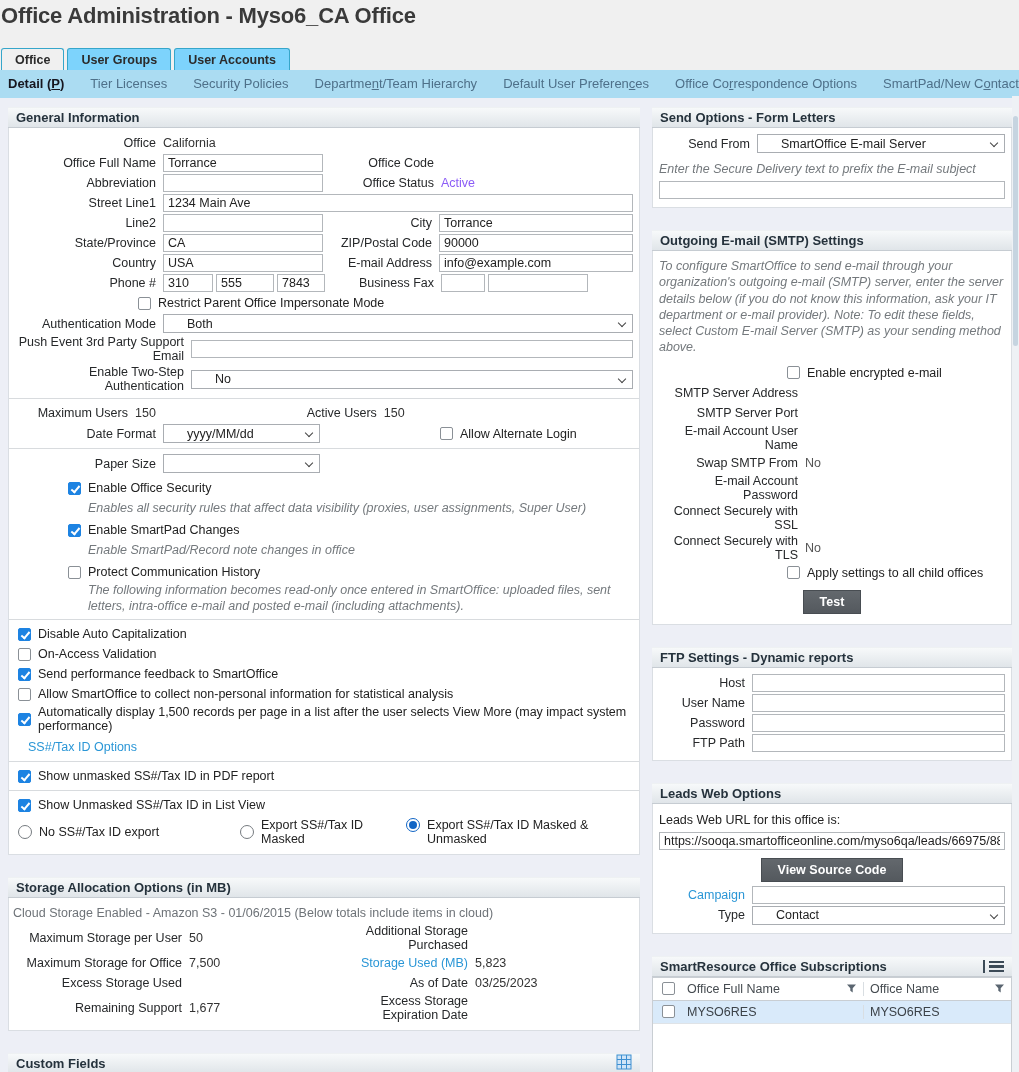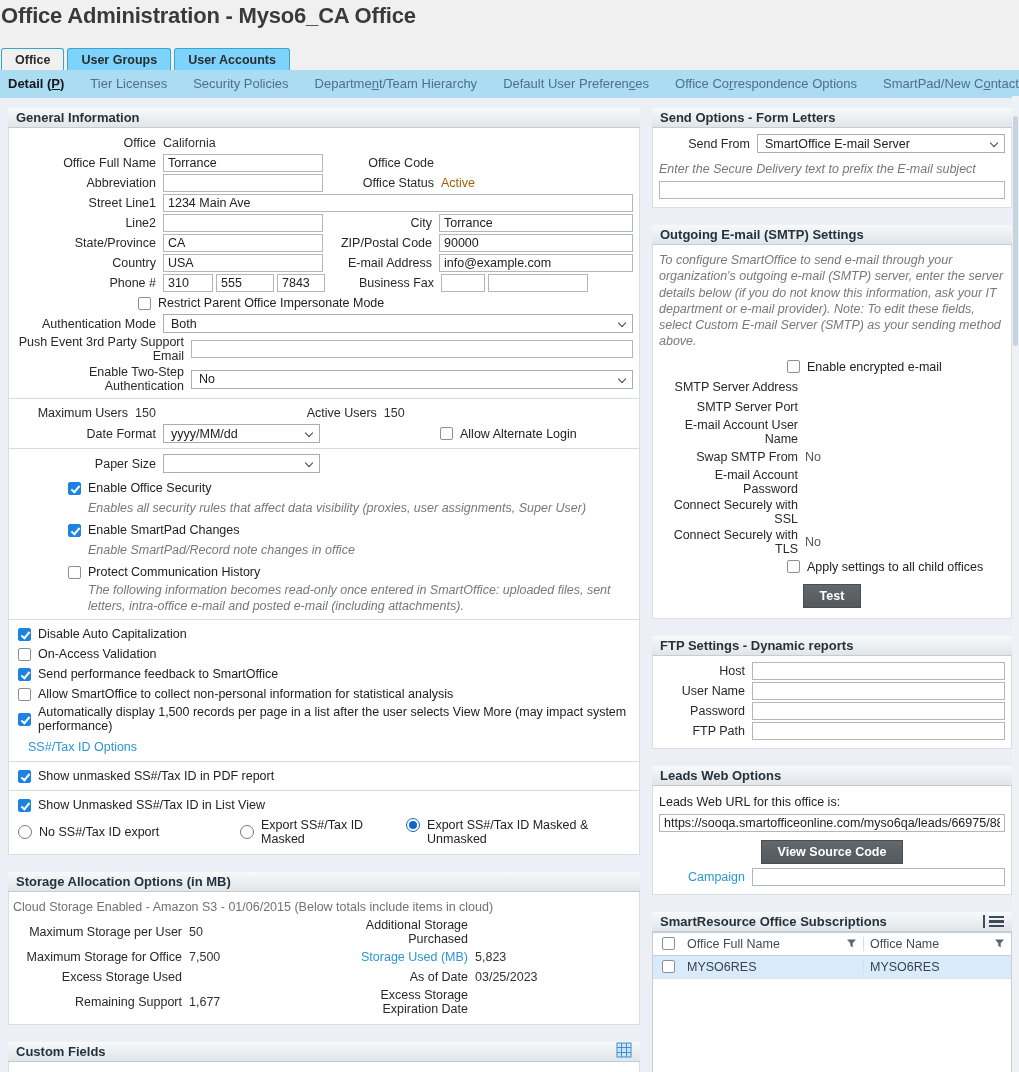--- a/index.html
+++ b/index.html
@@ -17,34 +17,34 @@
   .tab { border:1px solid #36a6ca; border-bottom:none; border-radius:3px 3px 0 0; padding:4px 13px 3px;
          font-weight:700; font-size:12.5px; background:#7dd3fc; margin-right:3px; color:#2b2b2b; cursor:default; }
   .tab.active { background:#f0f0f0; }
   .subnav { background:#abdcf2; display:flex; gap:26px; padding:6px 8px 7px; font-size:13px; white-space:nowrap; }
   .subnav span { color:#4e7089; }
   .subnav span.active { color:#16161f; font-weight:700; }
   
   .main { display:flex; gap:12px; padding:9px 0 0 8px; }
   .col-left { width:632px; }
   .col-right { width:360px; }
-  .sec { margin-bottom:16px; }
+  .sec { margin-bottom:22px; }
   .sec-h { display:flex; justify-content:space-between; align-items:center;
            font-weight:700; font-size:13px; color:#25323c; padding:3px 8px; height:21px;
            background:linear-gradient(#f7f9fa,#e0e5e9); border-bottom:1px solid #c6ccd2; border-top:1px solid #eef1f3; }
   .sec-b { background:#fff; border:1px solid #dadee3; border-top:none; padding:4px 4px 6px; }
   
   .r { display:flex; align-items:center; margin:2px 0; min-height:18px; }
   .l { width:150px; text-align:right; padding-right:7px; flex:none; color:#26282a; }
   .l2 { flex:1; text-align:right; padding-right:7px; color:#26282a; }
   .v { color:#333; }
   input.txt { border:1px solid #b3b7bb; height:18px; font:12.5px "Liberation Sans","DejaVu Sans",sans-serif; padding:0 4px; color:#222; background:#fff; }
   input.txt:disabled { background:#fbfbfb; }
   .sel { border:1px solid #a9adb2; background:#fff; height:19px; display:flex; align-items:center;
-         padding:0 18px 0 7px; position:relative; color:#222; cursor:default; }
+         padding:0 18px 0 23px; position:relative; color:#222; cursor:default; }
   .sel::after { content:""; position:absolute; right:7px; top:5px; width:5px; height:5px;
                 border-right:1.5px solid #444; border-bottom:1.5px solid #444; transform:rotate(45deg); }
   .cb { width:13px; height:13px; border:1px solid #8a9096; border-radius:2px; background:#fff;
         display:inline-block; position:relative; flex:none; margin-right:7px; }
   .cb.checked { background:#1d83e2; border-color:#1d83e2; }
   .cb.checked::after { content:""; position:absolute; left:4px; top:1px; width:3px; height:7px;
         border:solid #fff; border-width:0 2px 2px 0; transform:rotate(40deg); }
   .radio { width:14px; height:14px; border:1px solid #767b80; border-radius:50%; background:#fff;
         display:inline-block; position:relative; flex:none; margin-right:7px; }
   .radio.checked { border-color:#1165c5; }
@@ -116,21 +116,21 @@
       <div class="r">
             <div class="l">Office Full Name</div>
         <input class="txt" style="width: 160px;" value="Torrance">
         <div class="l2">Office Code</div>
         <div style="width:194px"></div>
           </div>
       <div class="r">
             <div class="l">Abbreviation</div>
         <input class="txt" style="width: 160px;">
         <div class="l2">Office Status</div>
-        <div class="v" style="width:194px;color:#a16207">Active</div>
+        <div class="v" style="width:194px;color:#8b5cf6">Active</div>
           </div>
       <div class="r">
             <div class="l">Street Line1</div>
         <input class="txt" style="flex: 1 1 0%; margin-right: 2px;" value="1234 Main Ave">
           </div>
       <div class="r">
             <div class="l">Line2</div>
         <input class="txt" style="width: 160px;">
         <div class="l2">City</div>
         <input class="txt" style="width: 194px; margin-right: 2px;" value="Torrance">
@@ -436,20 +436,24 @@
     <div class="sec-b">
       <div class="r" style="margin:3px 2px">Leads Web URL for this office is:</div>
       <div class="r">
             <input class="txt" style="flex: 1 1 0%; margin: 0px 2px;" value="https://sooqa.smartofficeonline.com/myso6qa/leads/66975/88889e">
           </div>
       <button class="btn">View Source Code</button>
       <div class="r">
             <div class="l blue" style="width:95px">Campaign</div>
         <input class="txt" style="flex: 1 1 0%; margin-right: 2px;">
           </div>
+      <div class="r">
+            <div class="l" style="width:95px">Type</div>
+        <div class="sel" style="flex:1;margin-right:2px">Contact</div>
+          </div>
     </div>
   </div>
 
   <div class="sec" style="margin-bottom:8px">
     <div class="sec-h">
           <span>SmartResource Office Subscriptions</span>
       <span class="menu-ic">
             <i></i>
             <b></b>
           </span>

